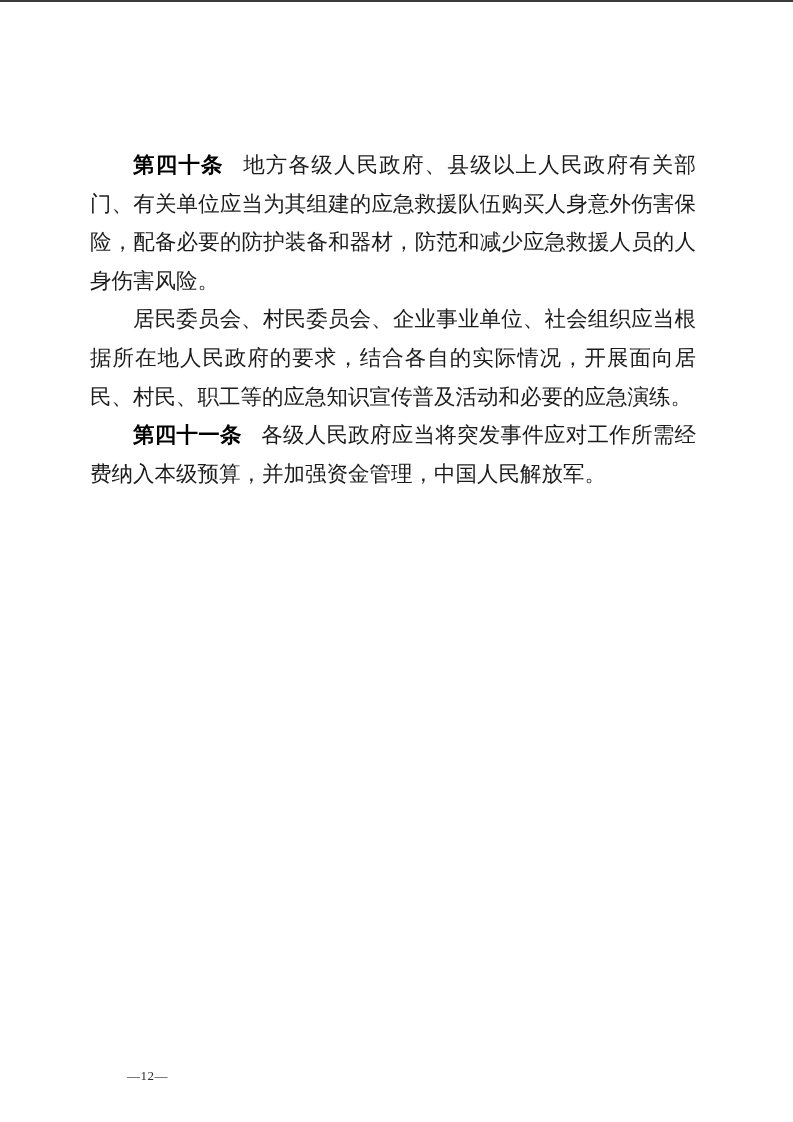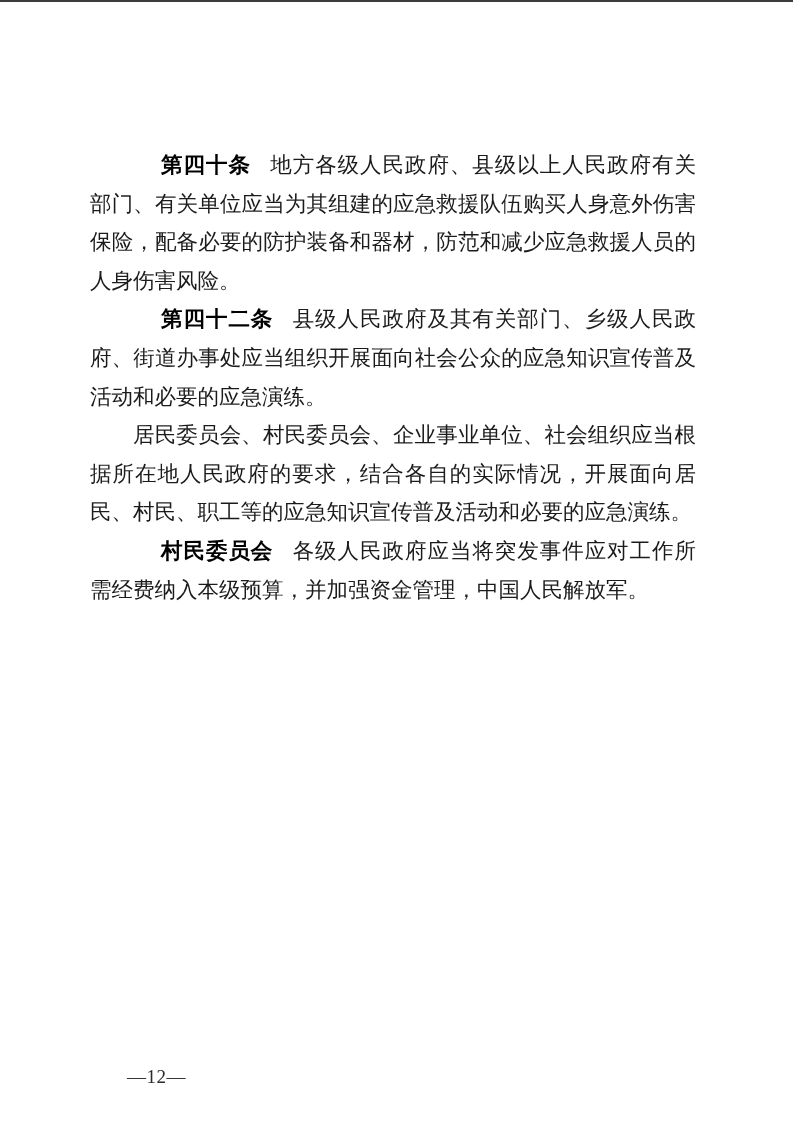--- a/index.html
+++ b/index.html
@@ -37,41 +37,39 @@
     margin: 0;
     padding: 0;
     text-indent: 2em;
   }
   .article-heading {
     font-weight: 700;
     color: #000000;
   }
   .article-heading:not(:empty) {
     margin-right: 0.9em;
-    margin-left: 28px;
   }
   .page-footer {
     position: absolute;
     left: 127px;
     top: 1066px;
   }
   .page-number {
-    font-size: 19px;
+    font-size: 13px;
     color: #2b2b2b;
     letter-spacing: 0.5px;
     font-family: "Liberation Serif", serif;
   }
 </style>
 </head>
 <body>
 
 <div class="scan-edge"></div>
 
 <main class="doc-body">
   <p class="para"><span class="article-heading">第四十条</span><span class="para-text">地方各级人民政府、县级以上人民政府有关部门、有关单位应当为其组建的应急救援队伍购买人身意外伤害保险，配备必要的防护装备和器材，防范和减少应急救援人员的人身伤害风险。</span></p>
-  <p class="para"><span class="article-heading">第四十二条</span><span class="para-text">县级人民政府及其有关部门、乡级人民政府、街道办事处应当组织开展面向社会公众的应急知识宣传普及活动和必要的应急演练。</span></p>
   <p class="para"><span class="article-heading"></span><span class="para-text">居民委员会、村民委员会、企业事业单位、社会组织应当根据所在地人民政府的要求，结合各自的实际情况，开展面向居民、村民、职工等的应急知识宣传普及活动和必要的应急演练。</span></p>
-  <p class="para"><span class="article-heading">村民委员会</span><span class="para-text">各级人民政府应当将突发事件应对工作所需经费纳入本级预算，并加强资金管理，中国人民解放军。</span></p>
+  <p class="para"><span class="article-heading">第四十一条</span><span class="para-text">各级人民政府应当将突发事件应对工作所需经费纳入本级预算，并加强资金管理，中国人民解放军。</span></p>
 </main>
 
 <footer class="page-footer">
   <span class="page-number">—12—</span>
 </footer>
 
 </body></html>

